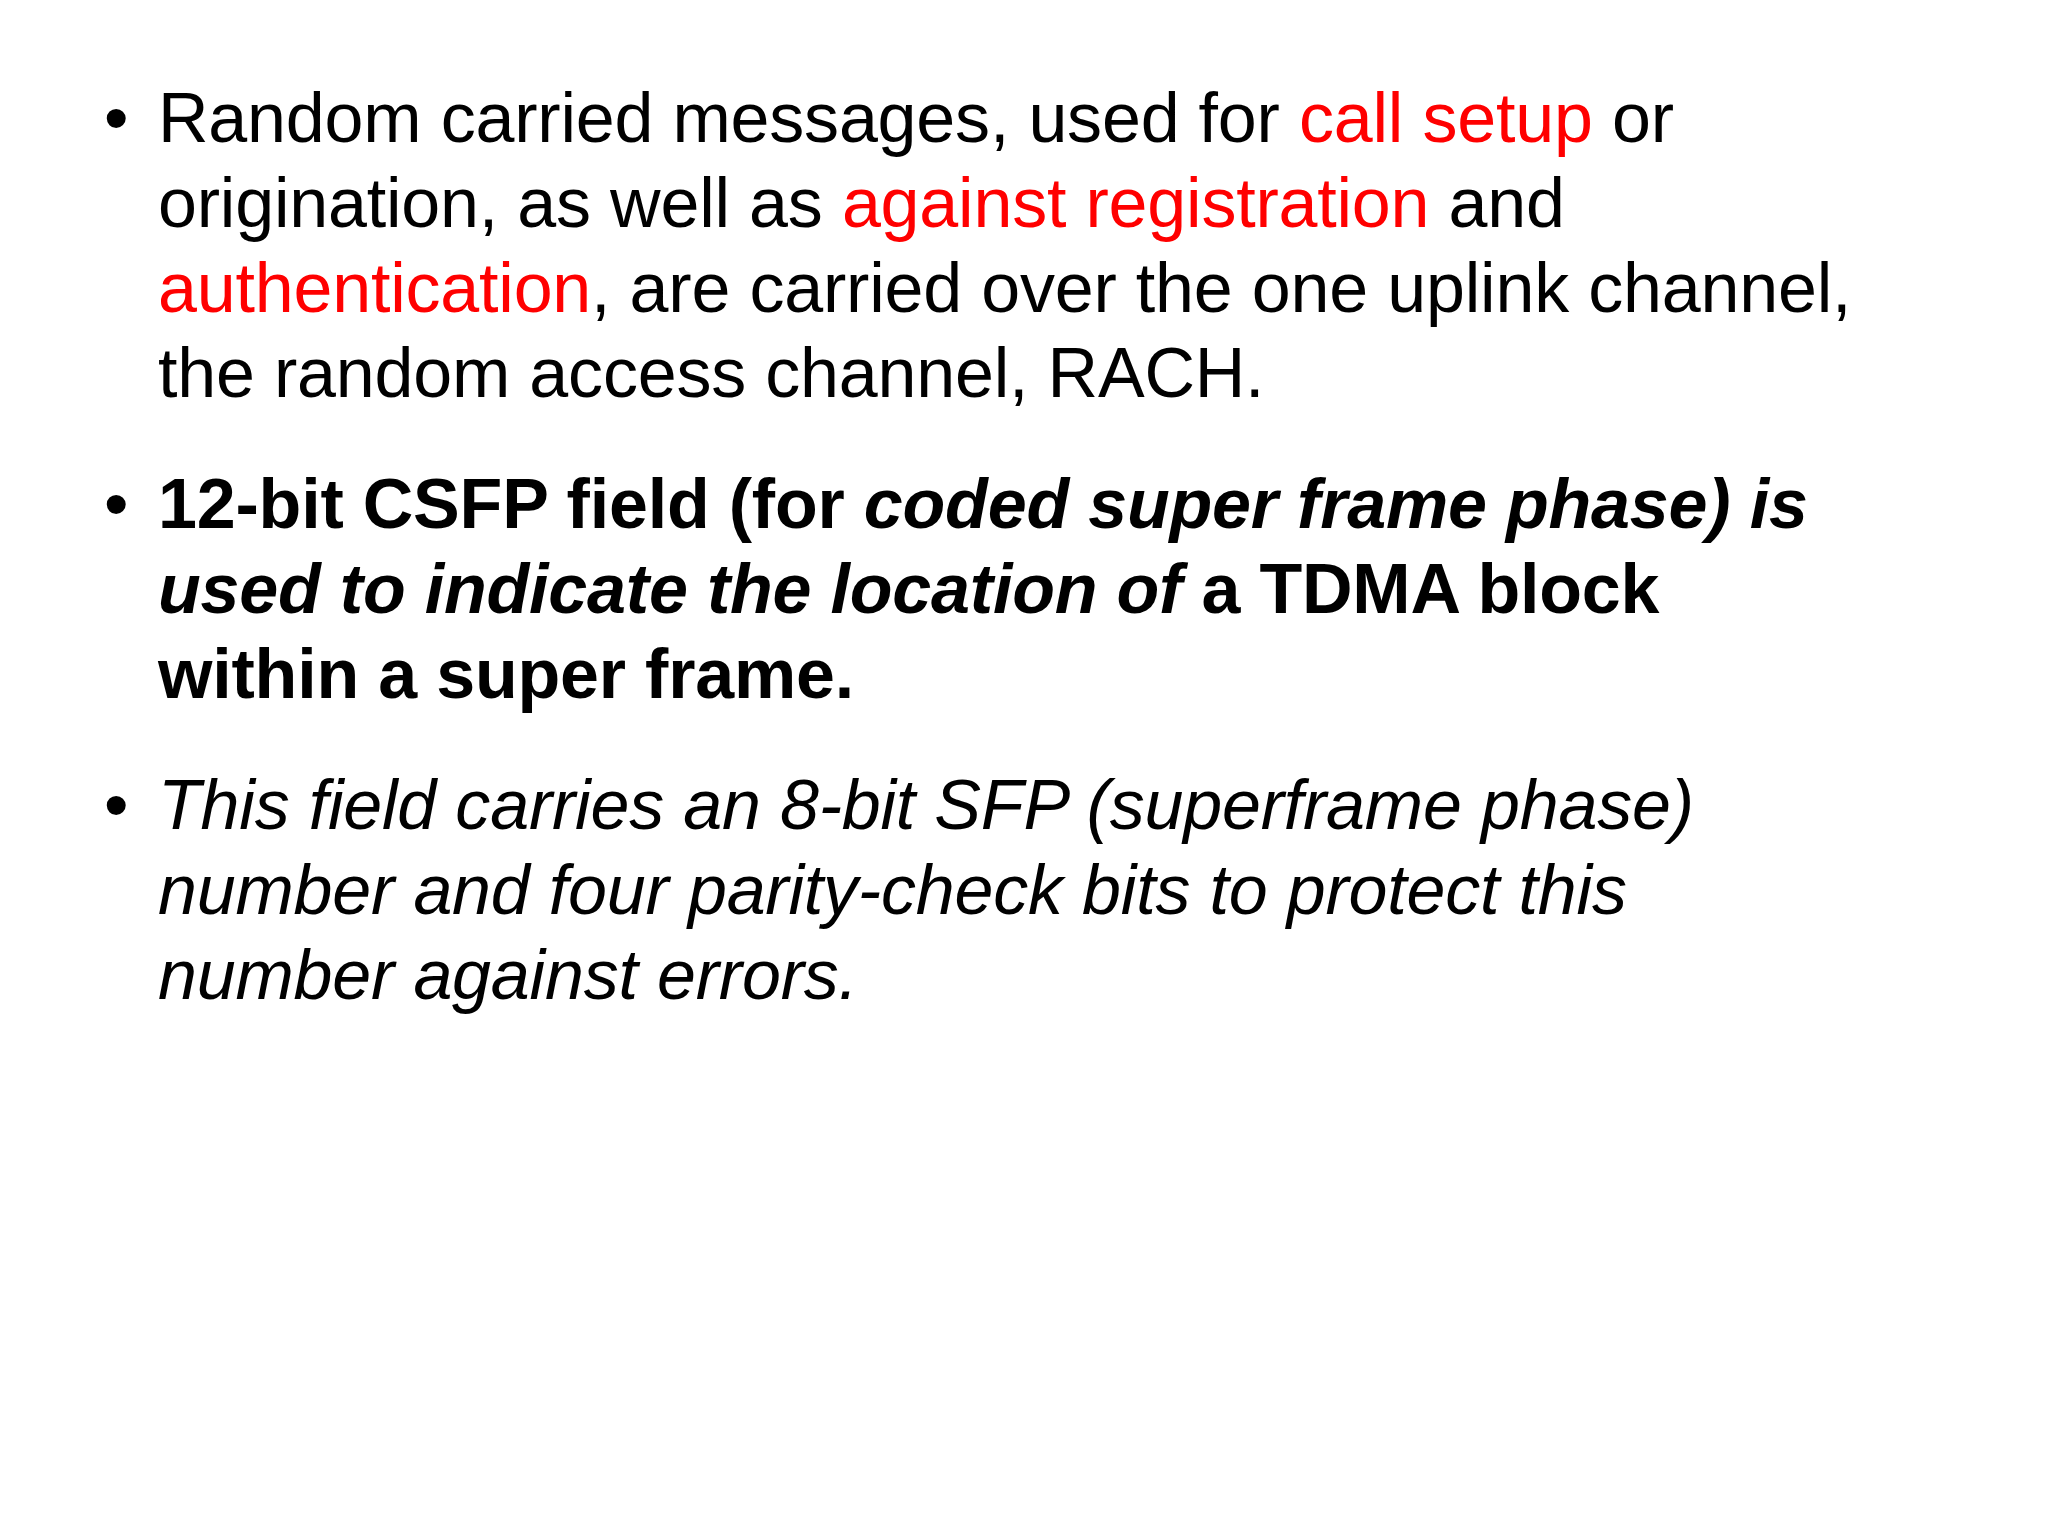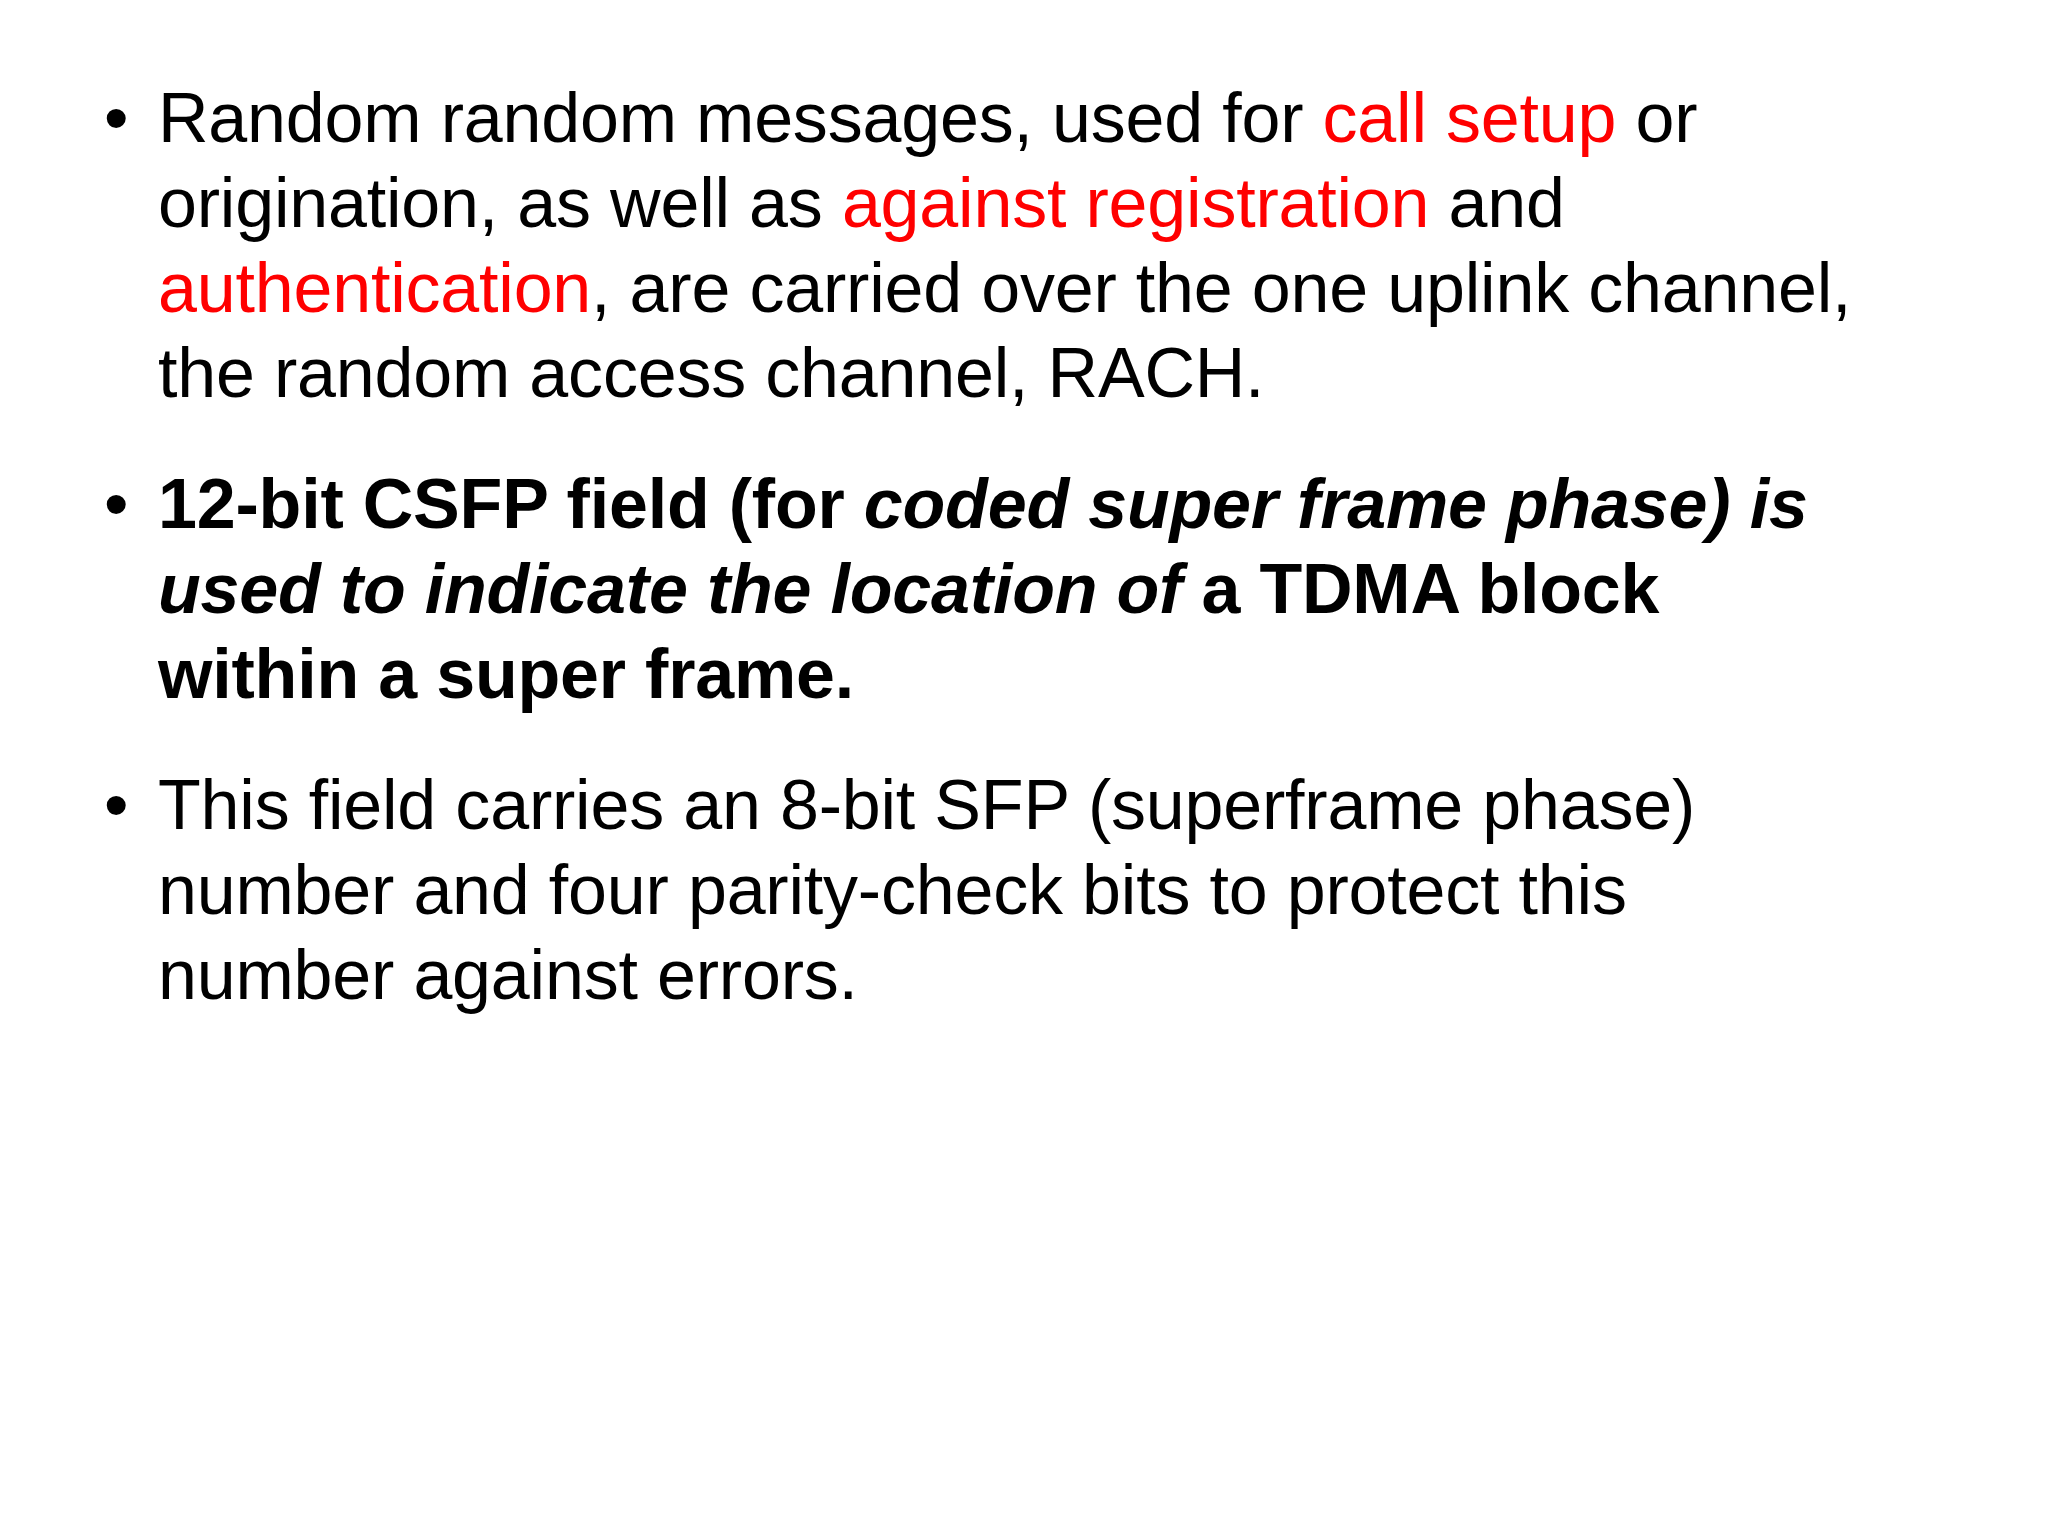--- a/index.html
+++ b/index.html
@@ -60,32 +60,32 @@
     color: #FF0000;
   }
 
   .em-italic {
     font-style: italic;
   }
 
   
   .b1 .bullet-text { max-width: 1800px; }
   .b2 .bullet-text { max-width: 1700px; font-weight: bold; }
-  .b3 .bullet-text { max-width: 1720px; }
+  .b3 .bullet-text { max-width: 1720px; font-style: italic; }
 </style>
 </head>
 <body>
 
 <div id="slide">
 
   <div class="content-block">
 
     <div class="bullet-item b1">
       <span class="bullet-marker">•</span>
-      <span class="bullet-text"><span>Random random messages, used for </span><span class="hl-red">call setup</span><span> or origination, as well as </span><span class="hl-red">against registration</span><span> and </span><span class="hl-red">authentication</span><span>, are carried over the one uplink channel, the random access channel, RACH.</span></span>
+      <span class="bullet-text"><span>Random carried messages, used for </span><span class="hl-red">call setup</span><span> or origination, as well as </span><span class="hl-red">against registration</span><span> and </span><span class="hl-red">authentication</span><span>, are carried over the one uplink channel, the random access channel, RACH.</span></span>
     </div>
 
     <div class="bullet-item b2">
       <span class="bullet-marker">•</span>
       <span class="bullet-text"><span>12-bit CSFP field (for </span><span class="em-italic">coded super frame phase) is used to indicate the location of</span><span> a TDMA block within a super frame.</span></span>
     </div>
 
     <div class="bullet-item b3">
       <span class="bullet-marker">•</span>
       <span class="bullet-text"><span>This field carries an 8-bit SFP (superframe phase) number and four parity-check bits to protect this number against errors.</span></span>

